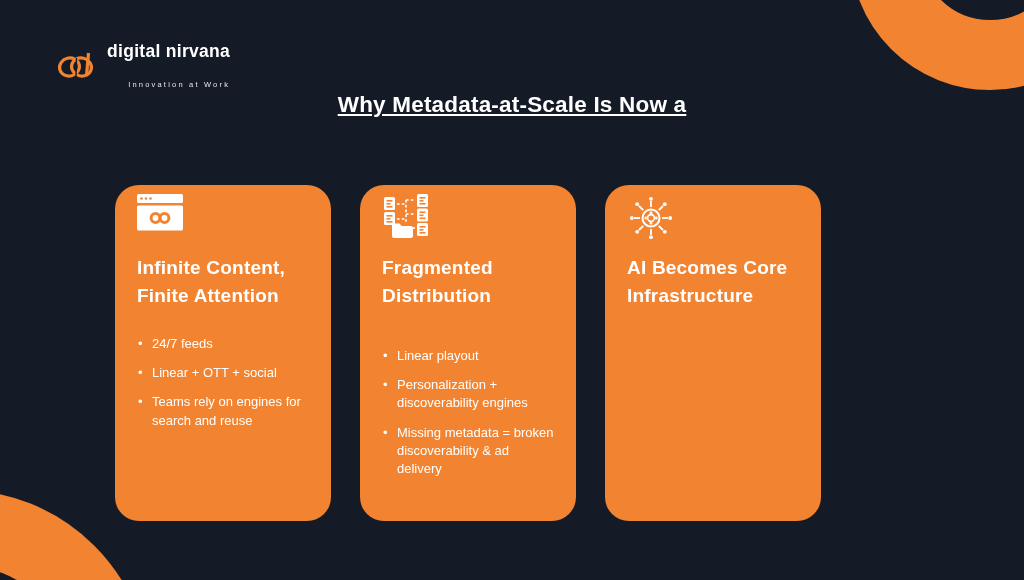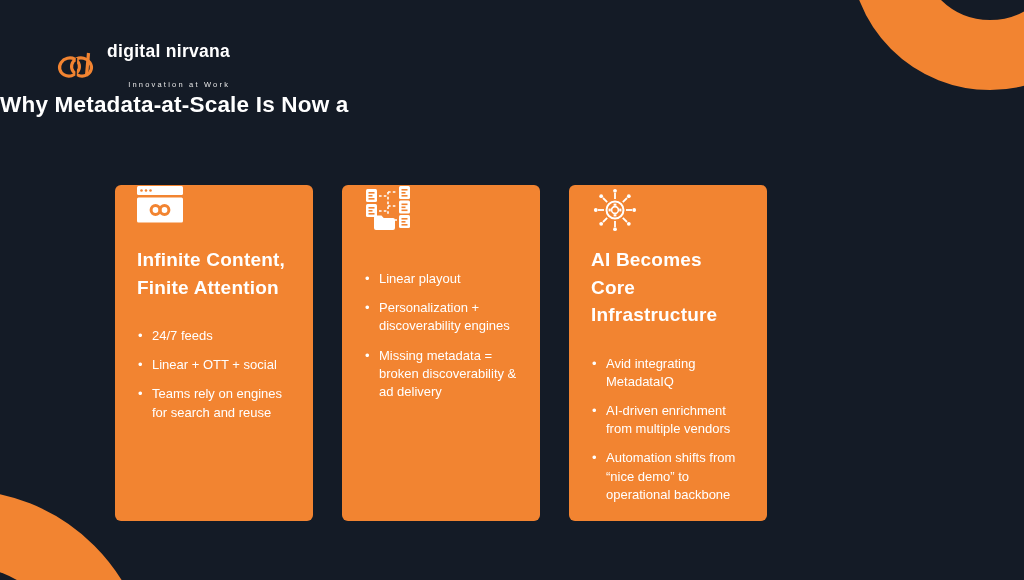--- a/index.html
+++ b/index.html
@@ -14,27 +14,27 @@
   .ring-tr{width:140px;height:140px;border-width:70px;left:850px;top:-190px;}
   .ring-bl{width:230px;height:230px;border-width:75px;left:-230px;top:490px;}
 
   
   .logo{position:absolute;left:56px;top:42px;display:flex;align-items:center;gap:9px;}
   .logo-mark{width:42px;height:32px;flex:0 0 auto;}
   .logo-name{font-size:17.5px;letter-spacing:.3px;color:#fff;line-height:1.1;font-weight:bold;}
   .logo-tagline{font-size:7.5px;letter-spacing:2.2px;color:#e6e6e6;text-align:right;margin-top:19px;}
 
   
-  .title{position:absolute;top:91px;left:0;width:100%;
-         font-size:22.5px;font-weight:700;line-height:1.22;letter-spacing:.2px;}
+  .title{position:absolute;top:91px;left:0;width:100%;text-align:center;
+         font-size:22.5px;font-weight:700;line-height:1.22;letter-spacing:.2px;text-decoration:underline;}
 
   
   .cards{position:absolute;left:115px;top:185px;display:flex;gap:29px;}
-  .card{width:198px;height:336px;box-sizing:border-box;background:#F28431;
-        border-radius:6px;padding:1px 22px;}
+  .card{width:216px;height:336px;box-sizing:border-box;background:#F28431;
+        border-radius:24px;padding:9px 22px;}
   .card-icon{height:46px;display:flex;align-items:flex-start;}
   .card-title{font-size:19px;font-weight:700;line-height:1.45;margin-top:14px;
               letter-spacing:.2px;max-width:200px;}
   .card ul{list-style:none;margin:26px 0 0 0;padding:0;}
   .card.list-offset ul{margin-top:38px;}
   .card li{position:relative;font-size:13px;line-height:1.4;margin-bottom:11px;
            padding-left:15px;max-width:188px;}
   .card li::before{content:"\2022";position:absolute;left:1px;top:0;font-size:13px;}
 </style>
 </head>
@@ -123,20 +123,21 @@
           <g transform="translate(35,29)">
               <rect width="11" height="13" rx="1.5" fill="#fff"></rect>
               <rect x="2.5" y="3" width="6" height="1.6" fill="#F28431"></rect>
               <rect x="2.5" y="6" width="4" height="1.6" fill="#F28431"></rect>
               <rect x="2.5" y="9" width="6" height="1.6" fill="#F28431"></rect>
             </g>
           <path d="M10 31.5 q0-2 2-2 h5.5 l2.2 2.6 h9.3 q2 0 2 2 v8 q0 2 -2 2 H12 q-2 0 -2 -2 z" fill="#fff"></path>
         </g>
       </svg>
     </div>
+    <div class="card-title">Fragmented Distribution</div>
     <ul>
       <li>Linear playout</li>
       <li>Personalization + discoverability engines</li>
       <li>Missing metadata = broken discoverability &amp; ad delivery</li>
     </ul>
   </div>
 
   <div class="card">
     <div class="card-icon">
       <svg width="48" height="48" viewBox="0 0 48 48">
@@ -164,20 +165,15 @@
           <circle cx="24" cy="4.8" r="1.9"></circle>
           <circle cx="24" cy="43.2" r="1.9"></circle>
           <circle cx="37.8" cy="37.8" r="1.9"></circle>
           <circle cx="10.2" cy="10.2" r="1.9"></circle>
           <circle cx="37.8" cy="10.2" r="1.9"></circle>
           <circle cx="10.2" cy="37.8" r="1.9"></circle>
         </g>
       </svg>
     </div>
     <div class="card-title">AI Becomes Core Infrastructure</div>
-    <ul>
-      <li>Avid integrating MetadataIQ</li>
-      <li>AI-driven enrichment from multiple vendors</li>
-      <li>Automation shifts from “nice demo” to operational backbone</li>
-    </ul>
   </div>
 
 </div>
 
 </body></html>

